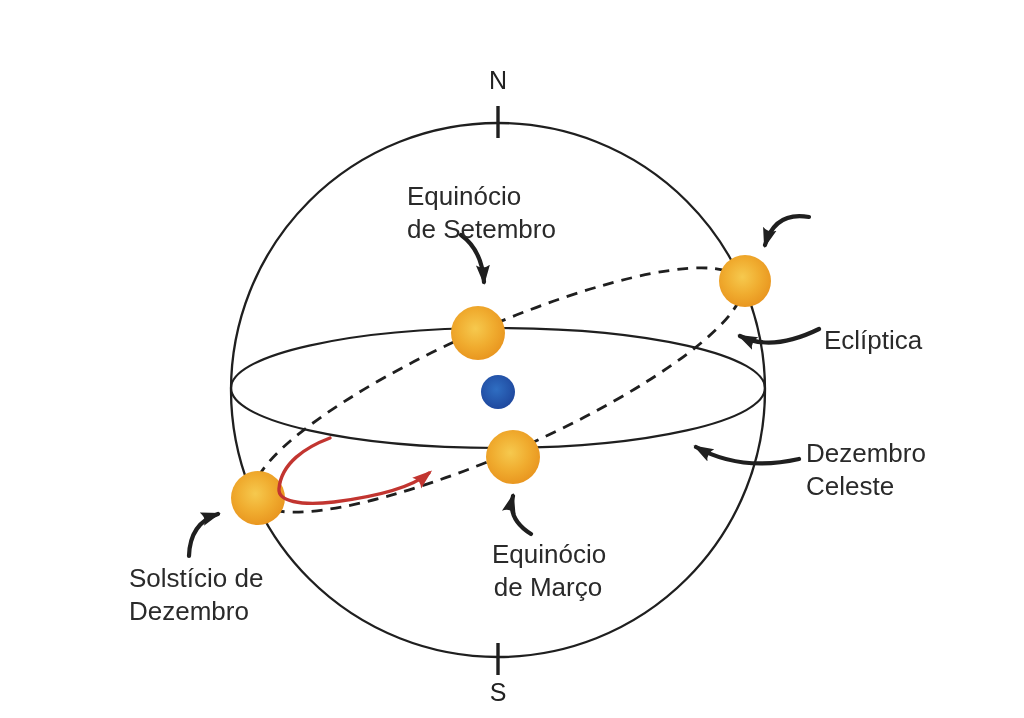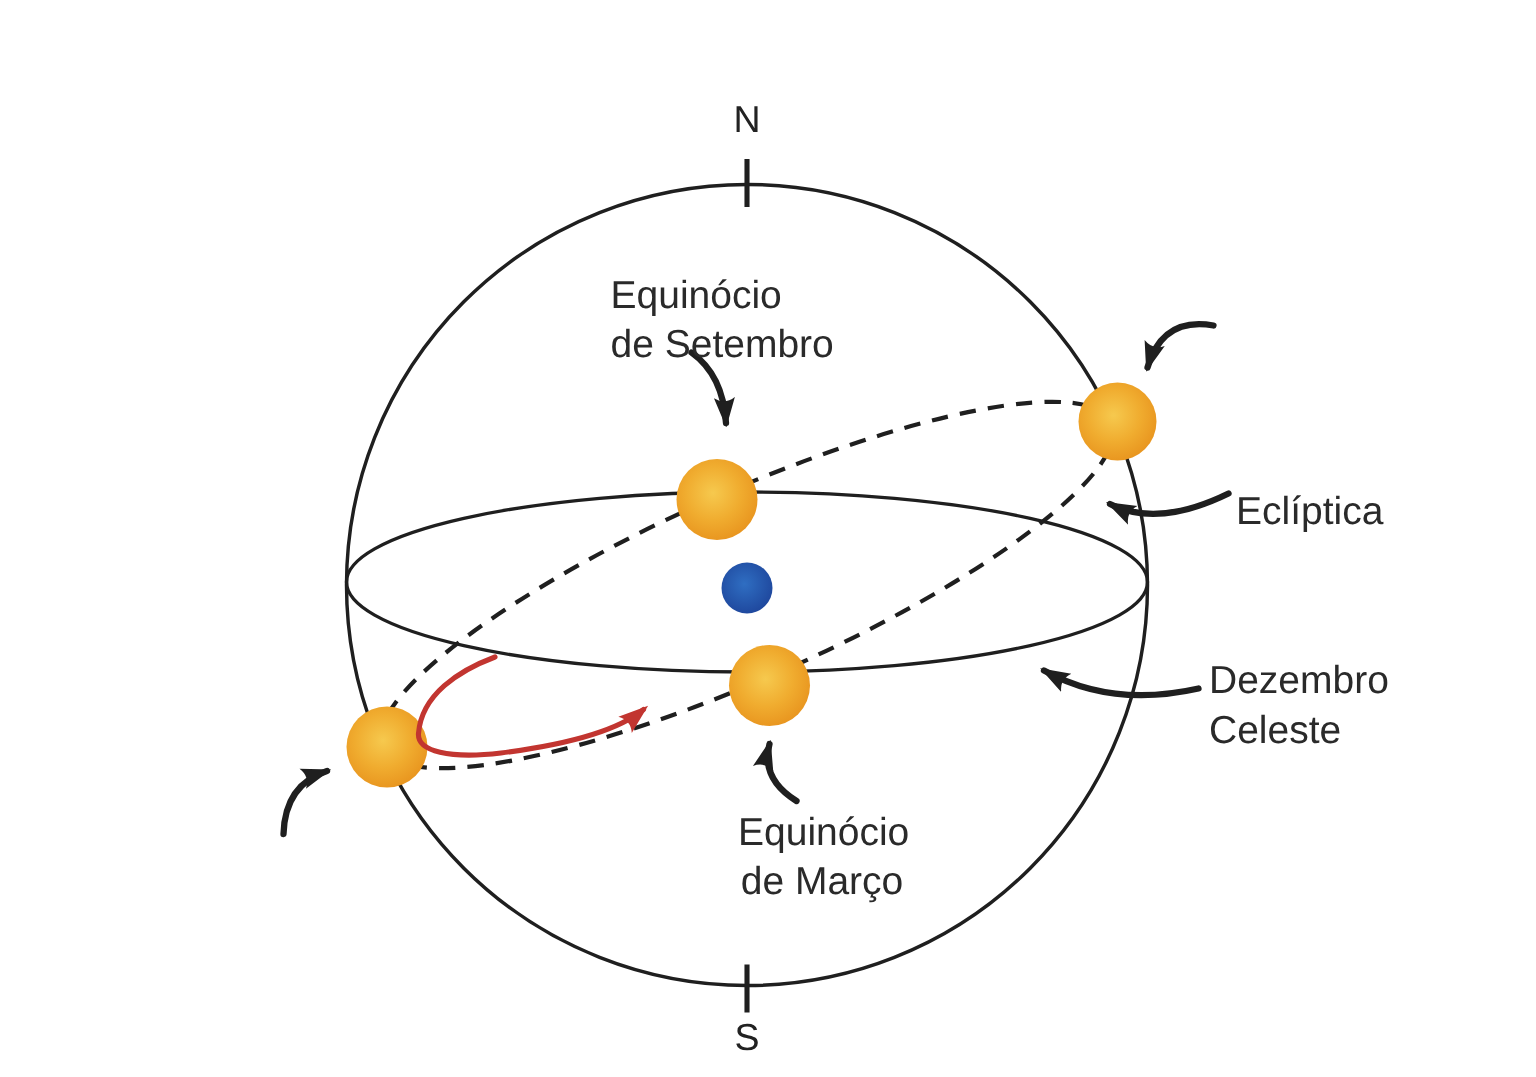--- a/index.html
+++ b/index.html
@@ -103,14 +103,16 @@
   <div class="compass compass-n">N</div>
   <div class="compass compass-s">S</div>
 
   <div class="label lbl-september">Equinócio
 de Setembro</div>
   <div class="label lbl-ecliptic">Eclíptica</div>
   <div class="label lbl-equator">Dezembro
 Celeste</div>
   <div class="label lbl-march">Equinócio
 de Março</div>
+  <div class="label lbl-december">Solstício de
+Dezembro</div>
 
 </div>
 
 </body></html>

